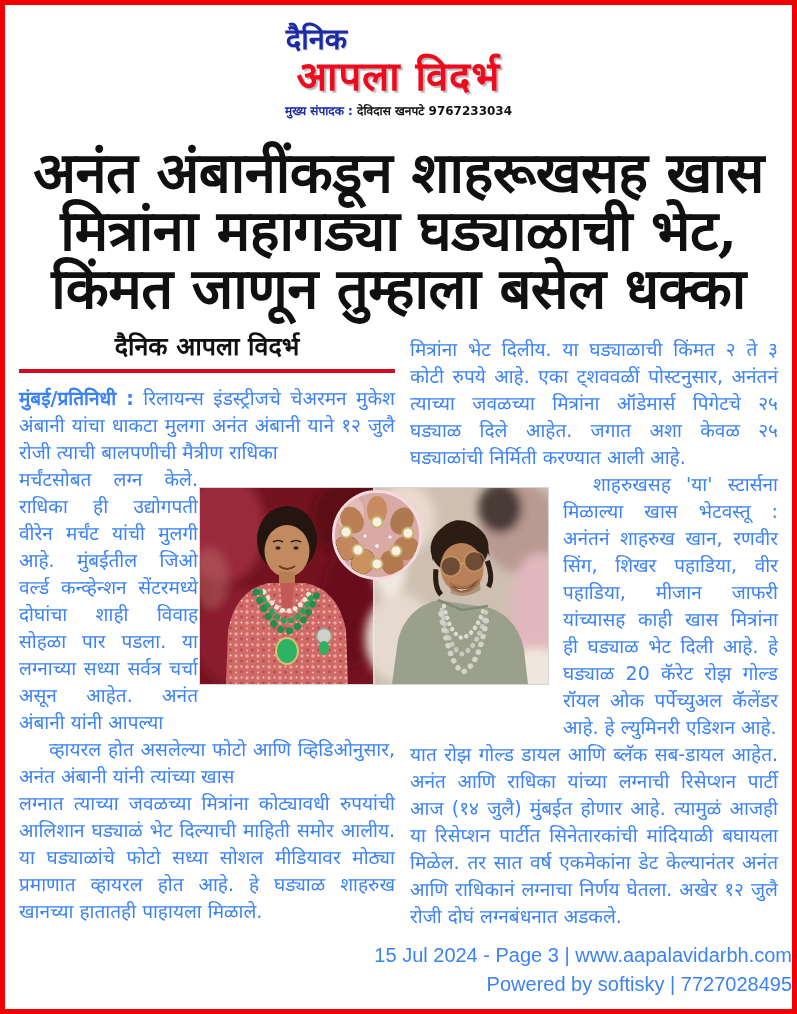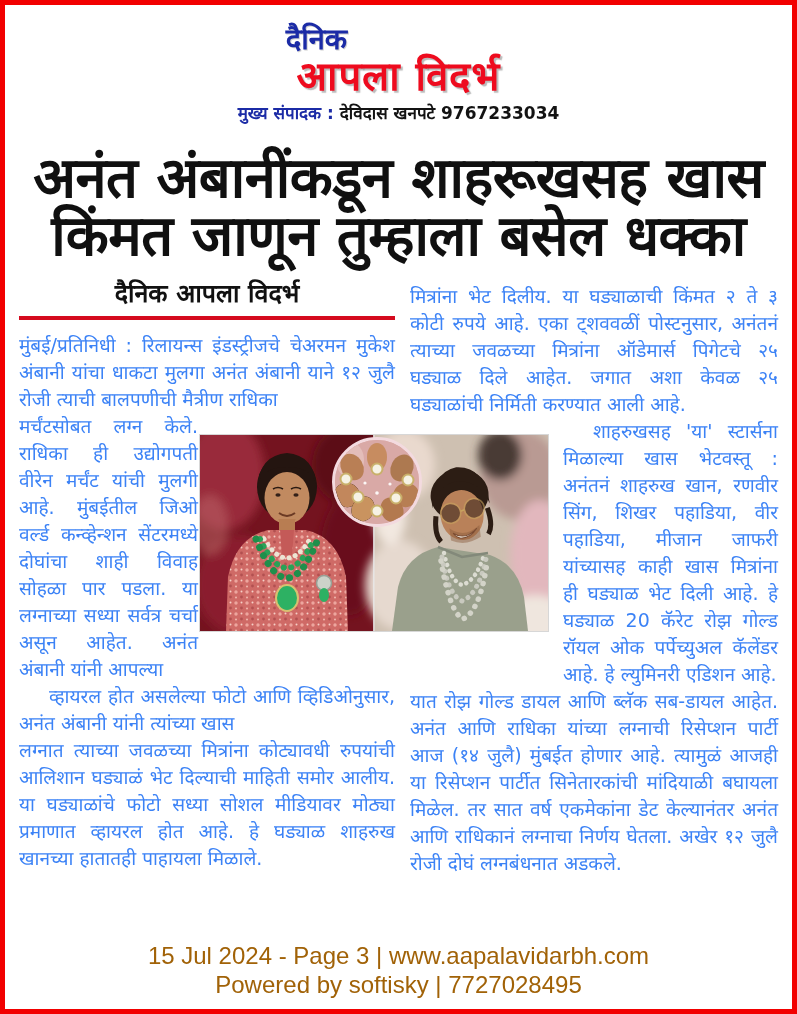--- a/index.html
+++ b/index.html
@@ -21,21 +21,21 @@
     font-size:29px; font-weight:bold;
     color:var(--mast-blue,#1b2ba6);
     text-shadow:1px 1px 0 rgba(150,150,150,.45);
   }
   .masthead .title {
     display:block; margin-top:2px;
     font-size:40px; font-weight:bold; letter-spacing:1px;
     color:var(--mast-red,#ee0b1e);
     text-shadow:2px 2px 1px rgba(130,130,130,.55);
   }
-  .masthead .tagline { margin-top:9px; font-size:17px; font-weight:bold; }
+  .masthead .tagline { margin-top:9px; font-size:12px; font-weight:bold; }
   .masthead .tagline .lbl { color:var(--mast-blue,#1b2ba6); }
   .masthead .tagline .val { color:#131313; }
 
   
   .headline {
     margin-top:26px; text-align:center;
     font-family:"DejaVu Serif", serif;
     font-size:56px; font-weight:bold; line-height:58px;
     color:#101010; letter-spacing:-0.5px;
   }
@@ -57,55 +57,56 @@
   .double-rule {
     height:3px;
     border-top:2px solid var(--rule-red,#d50a1e);
     border-bottom:2px solid var(--rule-red,#d50a1e);
     margin-bottom:12px;
   }
   .seg { color:#3b82f6; }
   .seg.narrow-r { margin-right:197px; min-height:238px; } 
   .seg.narrow-l { margin-left:153px;  min-height:240px; } 
   .seg.indent { text-indent:30px; }
-  .lead { font-weight:normal; }
+  .lead { font-weight:bold; }
 
   
   .photo {
     position:absolute; left:181px; top:157px;
     width:348px; height:196px;
     outline:1px solid #d7d7d7;
     background:#7a1624;
   }
   .photo svg { display:block; }
 
   
   .footer {
     position:absolute; left:0; right:0; bottom:10px;
-    text-align:center;
+    text-align:right;
     font-family:"Liberation Sans", sans-serif;
-    font-size:24px; line-height:29px; color:#a16207;
+    font-size:20px; line-height:29px; color:#3b82f6;
   }
 </style>
 </head>
 <body>
 
 <div class="page" style="--frame-red: #f20000; --mast-blue: #1b2ba6; --mast-red: #ee0b1e; --rule-red: #d50a1e; --ink: #161616; --page-bg: #ffffff;">
 
   <div class="masthead">
     <span class="pretitle">दैनिक</span>
     <span class="title">आपला विदर्भ</span>
     <div class="tagline">
       <span class="lbl">मुख्य संपादक :</span>
       <span class="val">देविदास खनपटे 9767233034</span>
     </div>
   </div>
 
   <div class="headline">
     <div>अनंत अंबानींकडून शाहरूखसह खास</div>
+    <div>मित्रांना महागड्या घड्याळाची भेट,</div>
     <div>किंमत जाणून तुम्हाला बसेल धक्का</div>
   </div>
 
   <div class="content">
 
     <div class="col-left">
       <div class="col-header">दैनिक आपला विदर्भ</div>
       <div class="double-rule"></div>
       <div class="seg"><b class="lead">मुंबई/प्रतिनिधी :</b> <span>रिलायन्स इंडस्ट्रीजचे चेअरमन मुकेश अंबानी यांचा धाकटा मुलगा अनंत अंबानी याने १२ जुलै रोजी त्याची बालपणीची मैत्रीण राधिका</span></div>
       <div class="seg narrow-r">मर्चंटसोबत लग्न केले. राधिका ही उद्योगपती वीरेन मर्चंट यांची मुलगी आहे. मुंबईतील जिओ वर्ल्ड कन्व्हेन्शन सेंटरमध्ये दोघांचा शाही विवाह सोहळा पार पडला. या लग्नाच्या सध्या सर्वत्र चर्चा असून आहेत. अनंत अंबानी यांनी आपल्या</div>

